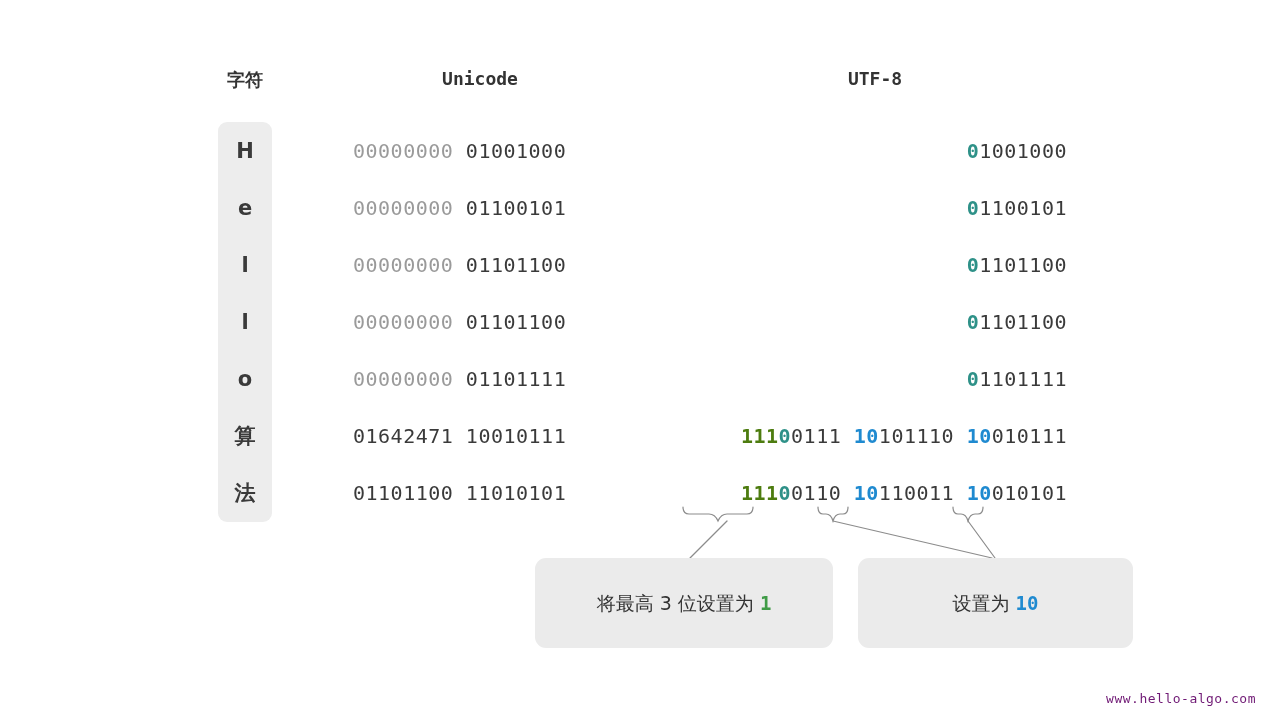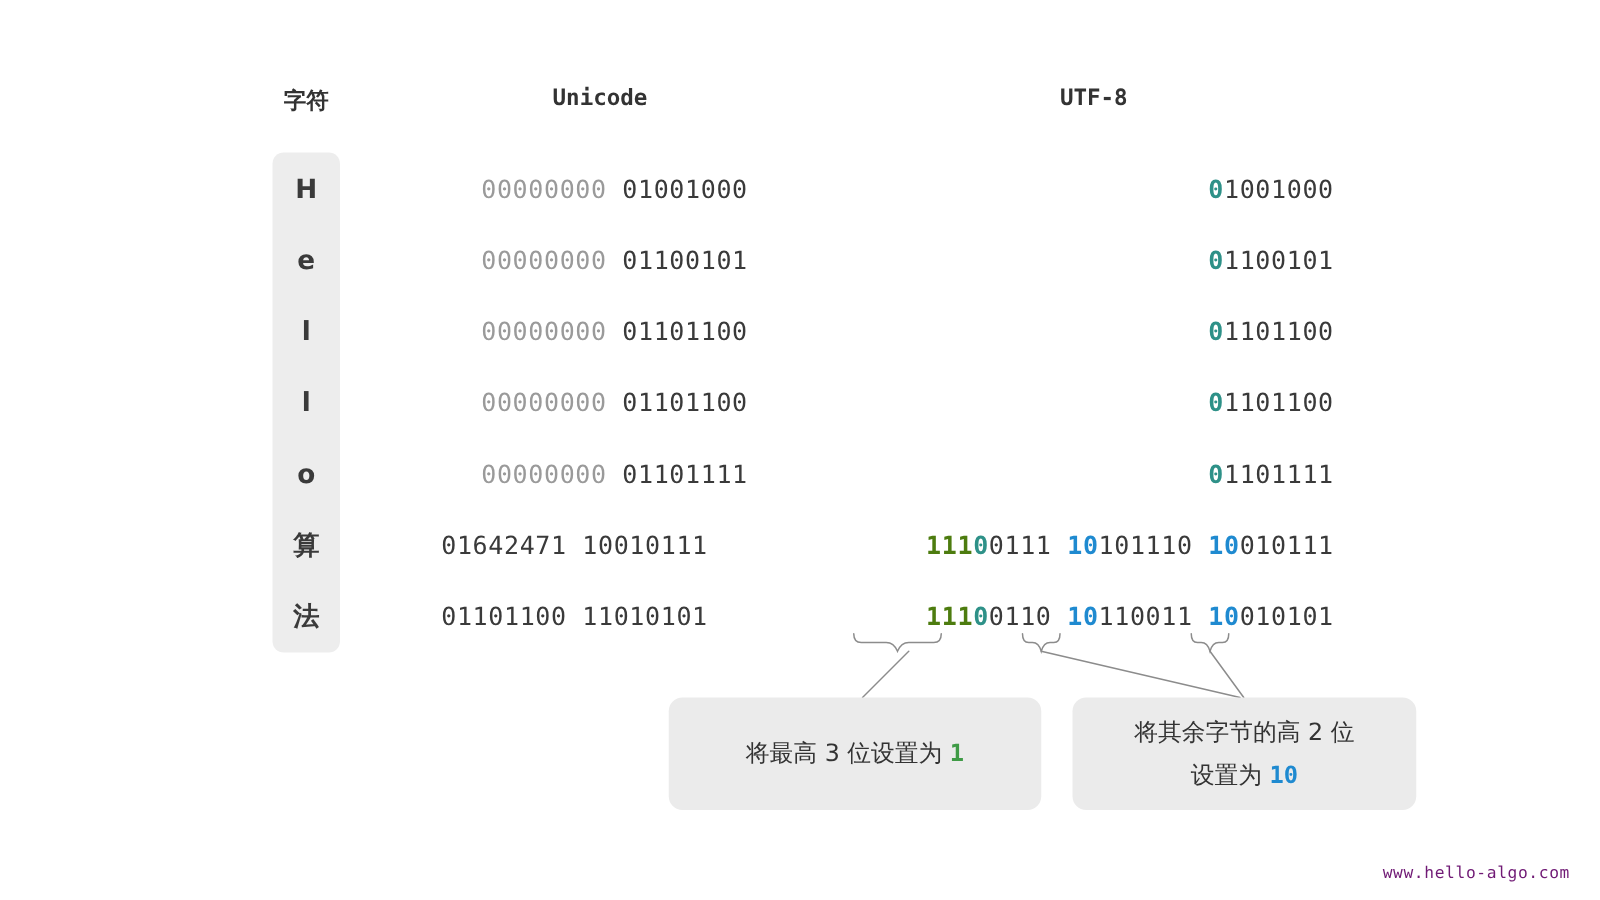--- a/index.html
+++ b/index.html
@@ -64,21 +64,21 @@
     left: 353px;
     width: 254px;
     height: 24px;
     line-height: 24px;
     font-family: "DejaVu Sans Mono", monospace;
     font-size: 20px;
     letter-spacing: 0.5px;
     white-space: pre;
     color: #3a3a3a;
   }
-  .uni-cell .dim { color: #9a9a9a; margin-left: 32px; }
+  .uni-cell .dim { color: #9a9a9a; }
 
   .utf-cell {
     position: absolute;
     right: 213px;
     height: 24px;
     line-height: 24px;
     font-family: "DejaVu Sans Mono", monospace;
     font-size: 20px;
     letter-spacing: 0.5px;
     white-space: pre;
@@ -180,18 +180,17 @@
 
       <path d="M968,521 L995,558"></path>
     </g>
   </svg>
 
   <div class="callout" id="callout-left">
     <div class="line"><span>将最高 </span><span>3</span><span> 位设置为 </span><span class="g">1</span></div>
   </div>
 
   <div class="callout" id="callout-right">
-    <div class="line">将其余字节的高 2 位</div>
     <div class="line"><span>设置为 </span><span class="b">10</span></div>
   </div>
 
   <div class="watermark">www.hello-algo.com</div>
 </div>
 
 </body></html>

